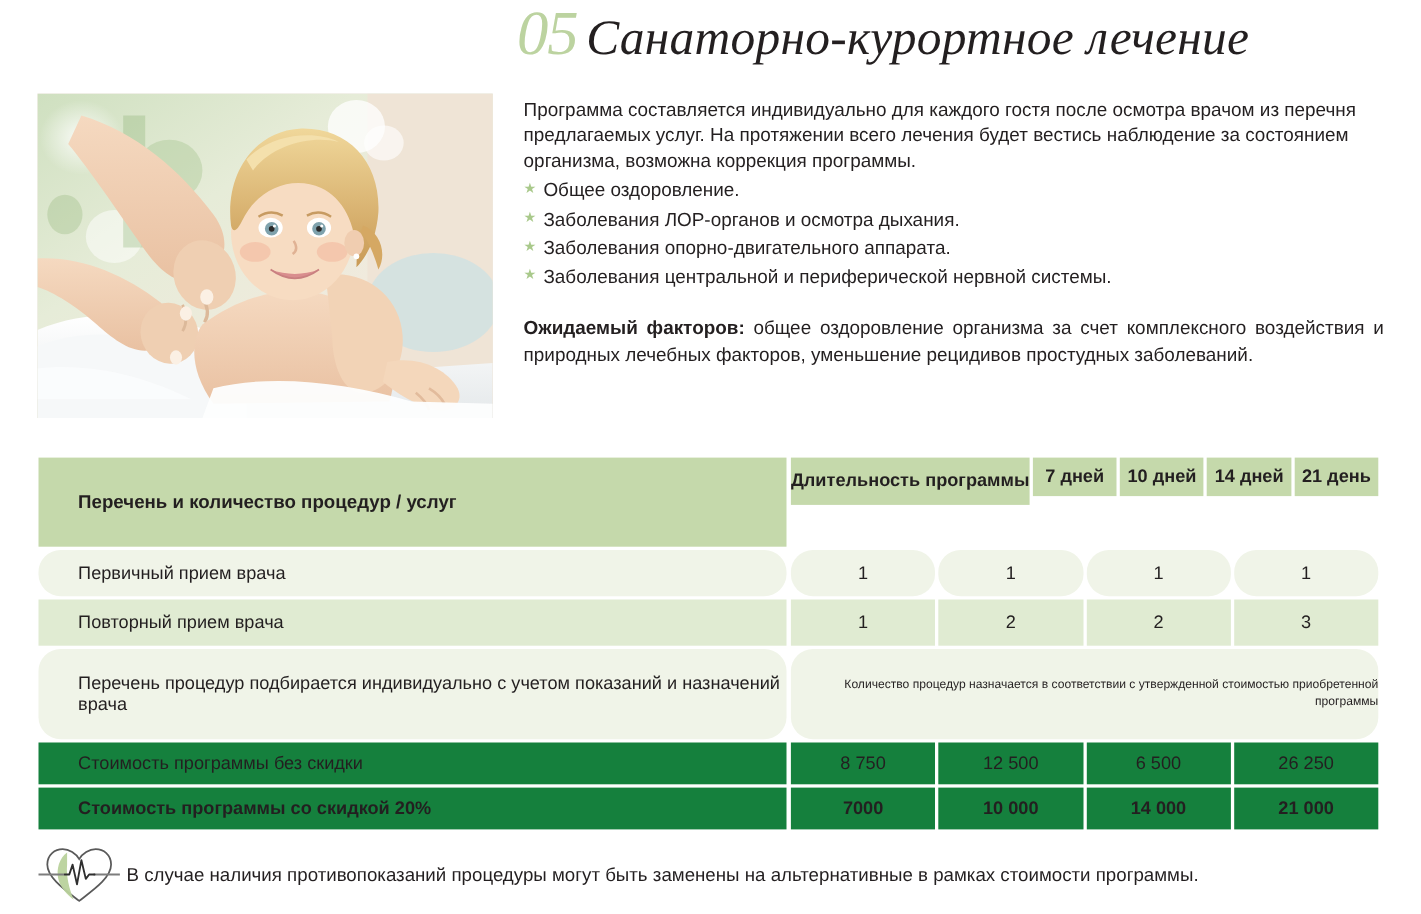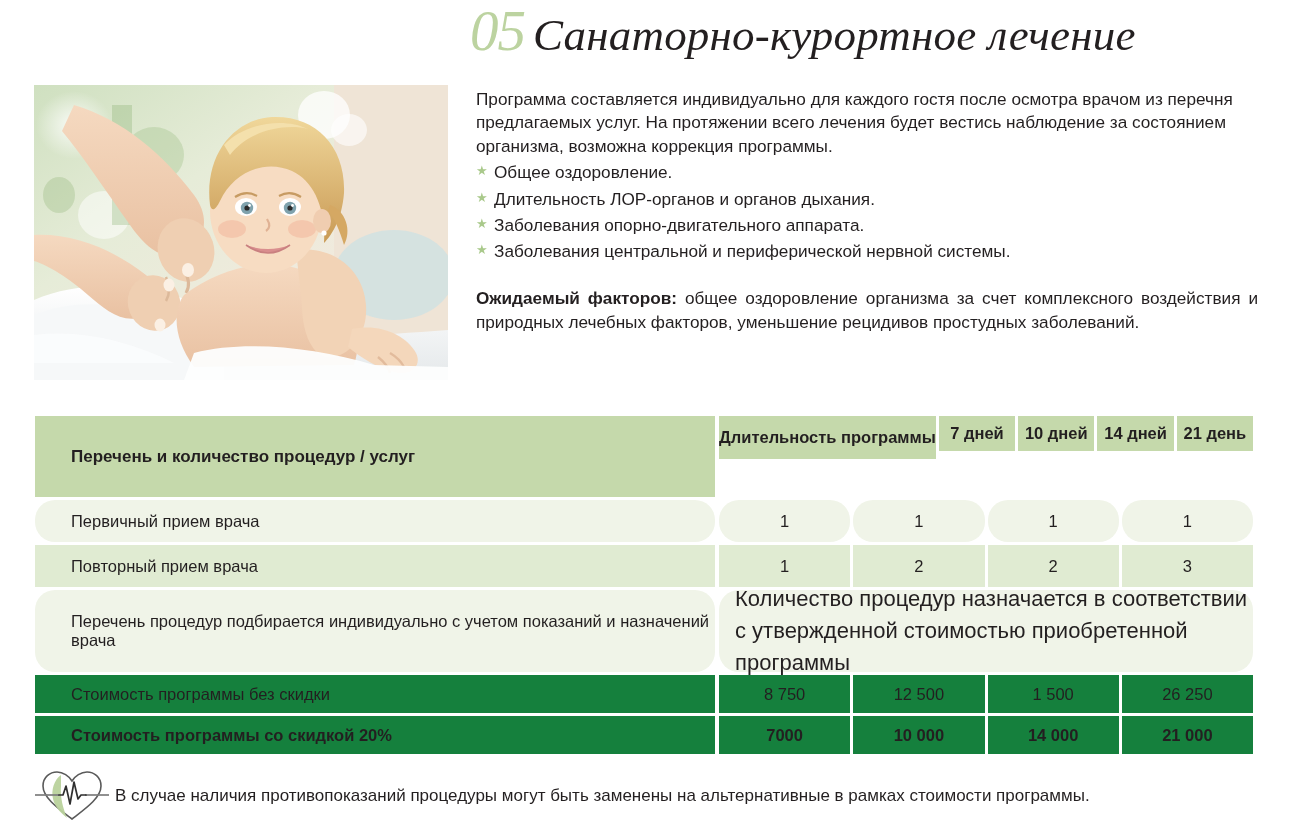--- a/index.html
+++ b/index.html
@@ -133,23 +133,24 @@
     align-items: center;
     justify-content: center;
     font-size: 16.5px;
     color: #231f20;
   }
   .span-cell {
     flex: 1;
     box-sizing: border-box;
     display: flex;
     align-items: center;
-    padding-left: 16px;
-    font-size: 22px;
+    padding-left: 5px;
+    font-size: 11px;
     line-height: 1.45;
+    text-align: right;
   }
 
   
   .bg-head  { background: #c5d9ab; }
   .bg-light { background: #f0f4e8; border-radius: 20px; }
   .bg-mid   { background: #e0ebd2; }
   .bg-price { background: #15803d; }
 
   .h-title {
     height: 43px;
@@ -301,21 +302,21 @@
   <p class="intro">Программа составляется индивидуально для каждого гостя после осмотра врачом из перечня предлагаемых услуг. На протяжении всего лечения будет вестись наблюдение за состоянием организма, возможна коррекция программы.</p>
 
 
   <ul class="profiles">
     <li>
       <span class="star">★</span>
       <span>Общее оздоровление.</span>
     </li>
     <li>
       <span class="star">★</span>
-      <span>Длительность ЛОР-органов и органов дыхания.</span>
+      <span>Заболевания ЛОР-органов и осмотра дыхания.</span>
     </li>
     <li>
       <span class="star">★</span>
       <span>Заболевания опорно-двигательного аппарата.</span>
     </li>
     <li>
       <span class="star">★</span>
       <span>Заболевания центральной и периферической нервной системы.</span>
     </li>
   </ul>
@@ -364,21 +365,21 @@
     <div class="trow r-tall">
       <div class="desc-cell bg-light">Перечень процедур подбирается индивидуально с учетом показаний и назначений врача</div>
       <div class="span-cell bg-light">Количество процедур назначается в соответствии с утвержденной стоимостью приобретенной программы</div>
     </div>
 
     <div class="trow r-price">
       <div class="desc-cell bg-price">Стоимость программы без скидки</div>
       <div class="days-group">
         <div class="day-cell bg-price">8 750</div>
         <div class="day-cell bg-price">12 500</div>
-        <div class="day-cell bg-price">1 500</div>
+        <div class="day-cell bg-price">6 500</div>
         <div class="day-cell bg-price">26 250</div>
       </div>
     </div>
 
     <div class="trow r-price r-bold">
       <div class="desc-cell bg-price">Стоимость программы со скидкой 20%</div>
       <div class="days-group">
         <div class="day-cell bg-price">7000</div>
         <div class="day-cell bg-price">10 000</div>
         <div class="day-cell bg-price">14 000</div>

